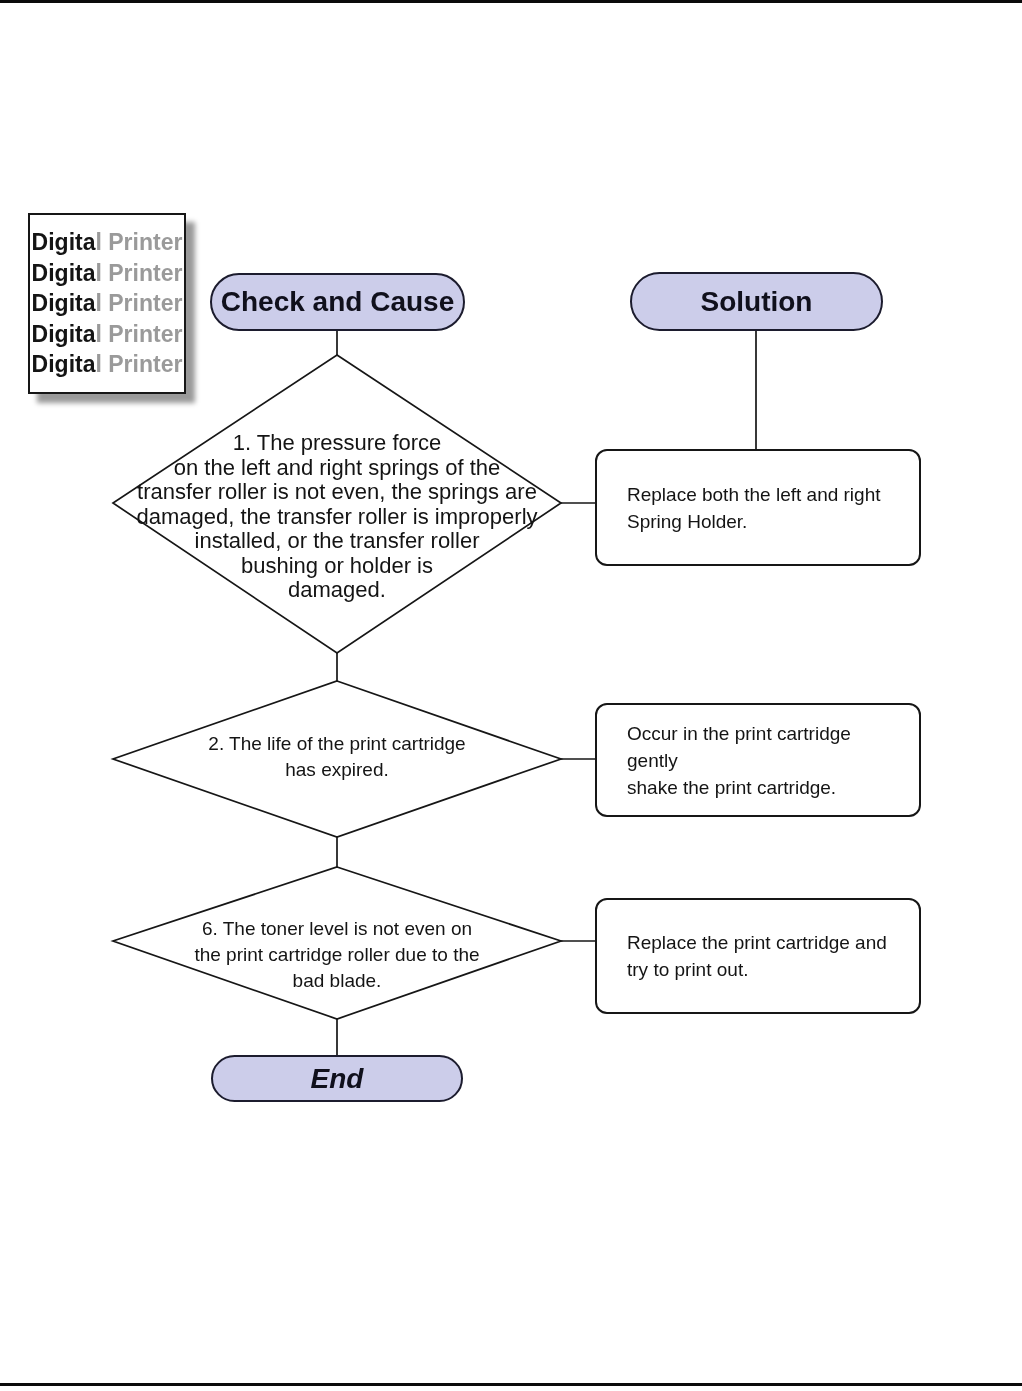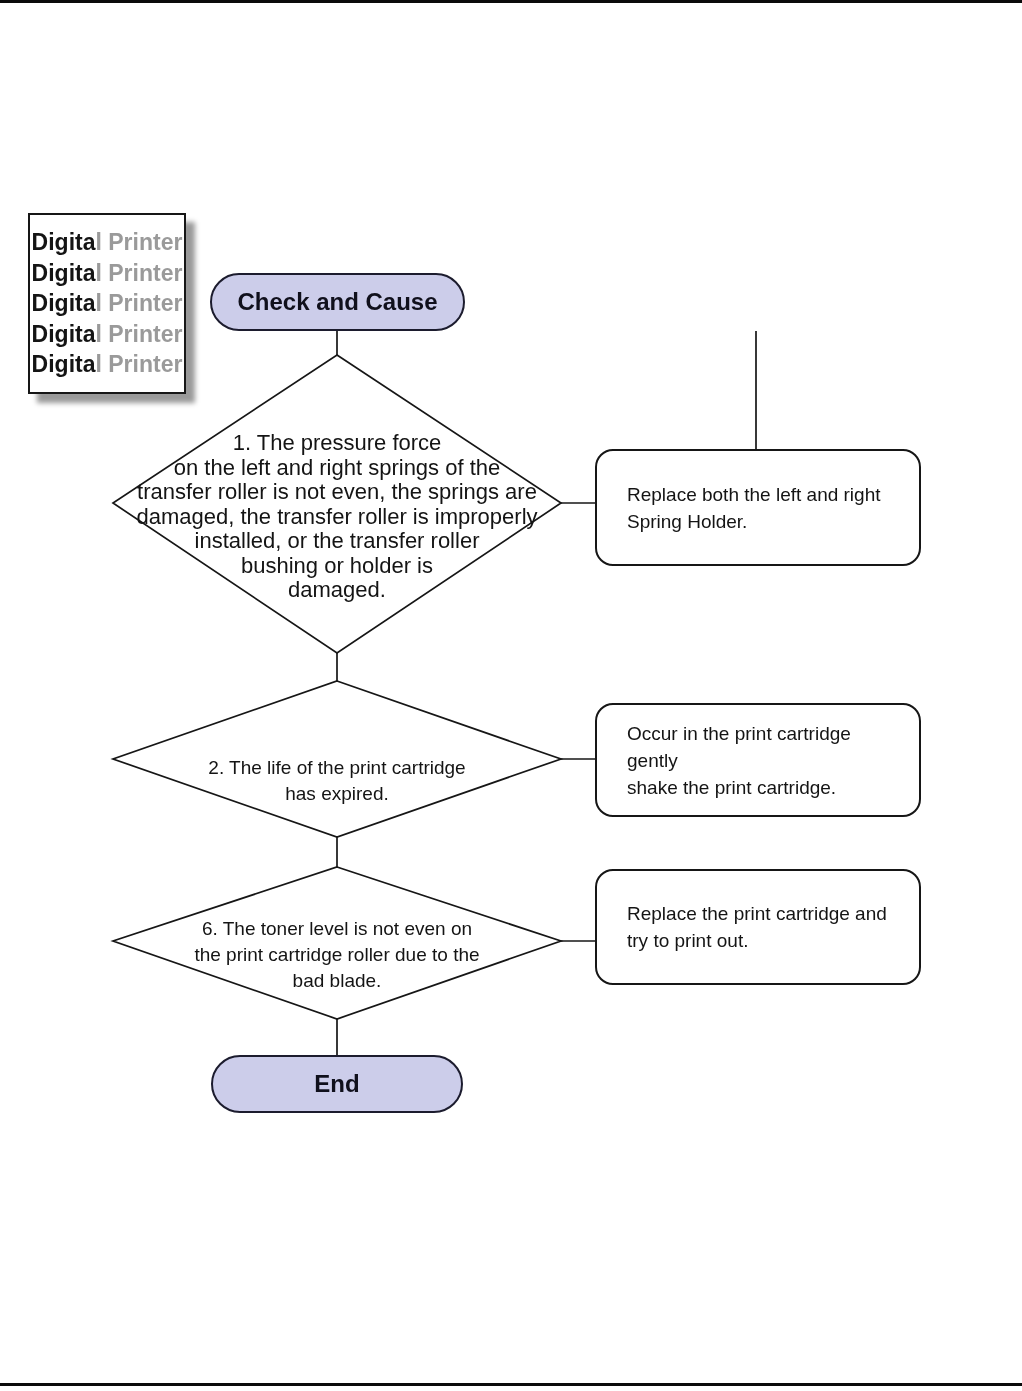--- a/index.html
+++ b/index.html
@@ -49,59 +49,59 @@
 
   .pill {
     position: absolute;
     background: #cccdea;
     border: 2px solid #1c1c2e;
     border-radius: 30px;
     display: flex;
     align-items: center;
     justify-content: center;
     font-weight: bold;
-    font-size: 24px;
+    font-size: 28px;
     box-sizing: border-box;
     color: #10101c;
   }
   .pill-check    { left: 210px; top: 273px;  width: 255px; height: 58px; }
   .pill-solution { left: 630px; top: 272px;  width: 253px; height: 59px; }
-  .pill-end      { left: 211px; top: 1055px; width: 252px; height: 58px; }
+  .pill-end      { left: 211px; top: 1055px; width: 252px; height: 47px; font-style: italic; }
 
   .dia-text {
     position: absolute;
     display: flex;
     align-items: center;
     justify-content: center;
     text-align: center;
     white-space: pre-line;
     box-sizing: border-box;
     font-size: 22px;
     line-height: 24.5px;
   }
   .dia1 { left: 113px; top: 355px; width: 448px; height: 298px; padding-top: 26px; }
-  .dia2 { left: 113px; top: 697px; width: 448px; height: 156px; padding-top: 12px; font-size: 19px; line-height: 26px; }
+  .dia2 { left: 113px; top: 673px; width: 448px; height: 156px; padding-top: 12px; font-size: 19px; line-height: 26px; }
   .dia3 { left: 113px; top: 867px; width: 448px; height: 152px; padding-top: 24px; font-size: 19px; line-height: 26px; }
 
   .sol-box {
     position: absolute;
     background: #ffffff;
     border: 2px solid #161616;
-    border-radius: 18px;
+    border-radius: 12px;
     display: flex;
     align-items: center;
     font-size: 19px;
     line-height: 27px;
     padding: 0 20px 0 30px;
     box-sizing: border-box;
     white-space: pre-line;
   }
   .box1 { left: 595px; top: 449px; width: 326px; height: 117px; }
   .box2 { left: 595px; top: 703px; width: 326px; height: 114px; }
-  .box3 { left: 595px; top: 869px; width: 326px; height: 116px; }
+  .box3 { left: 595px; top: 898px; width: 326px; height: 116px; }
 </style>
 </head>
 <body>
 
 <div class="page">
 
   <div class="rule rule-top"></div>
 
   <div class="logo-box">
     <div class="logo-line"><span>Digita</span><span class="logo-gray">l Printer</span></div>
@@ -122,20 +122,23 @@
     <line x1="337" y1="837" x2="337" y2="869"></line>
     <polygon points="337,867 561,941 337,1019 113,941"></polygon>
     <line x1="561" y1="941" x2="597" y2="941"></line>
     <line x1="337" y1="1019" x2="337" y2="1057"></line>
   </svg>
 
   <div class="pill pill-check">
     <span>Check and Cause</span>
   </div>
 
+  <div class="pill pill-solution">
+    <span>Solution</span>
+  </div>
 
   <div class="dia-text dia1">1. The pressure force
 on the left and right springs of the
 transfer roller is not even, the springs are
 damaged, the transfer roller is improperly
 installed, or the transfer roller
 bushing or holder is
 damaged.</div>
   <div class="sol-box box1">Replace both the left and right
 Spring Holder.</div>

